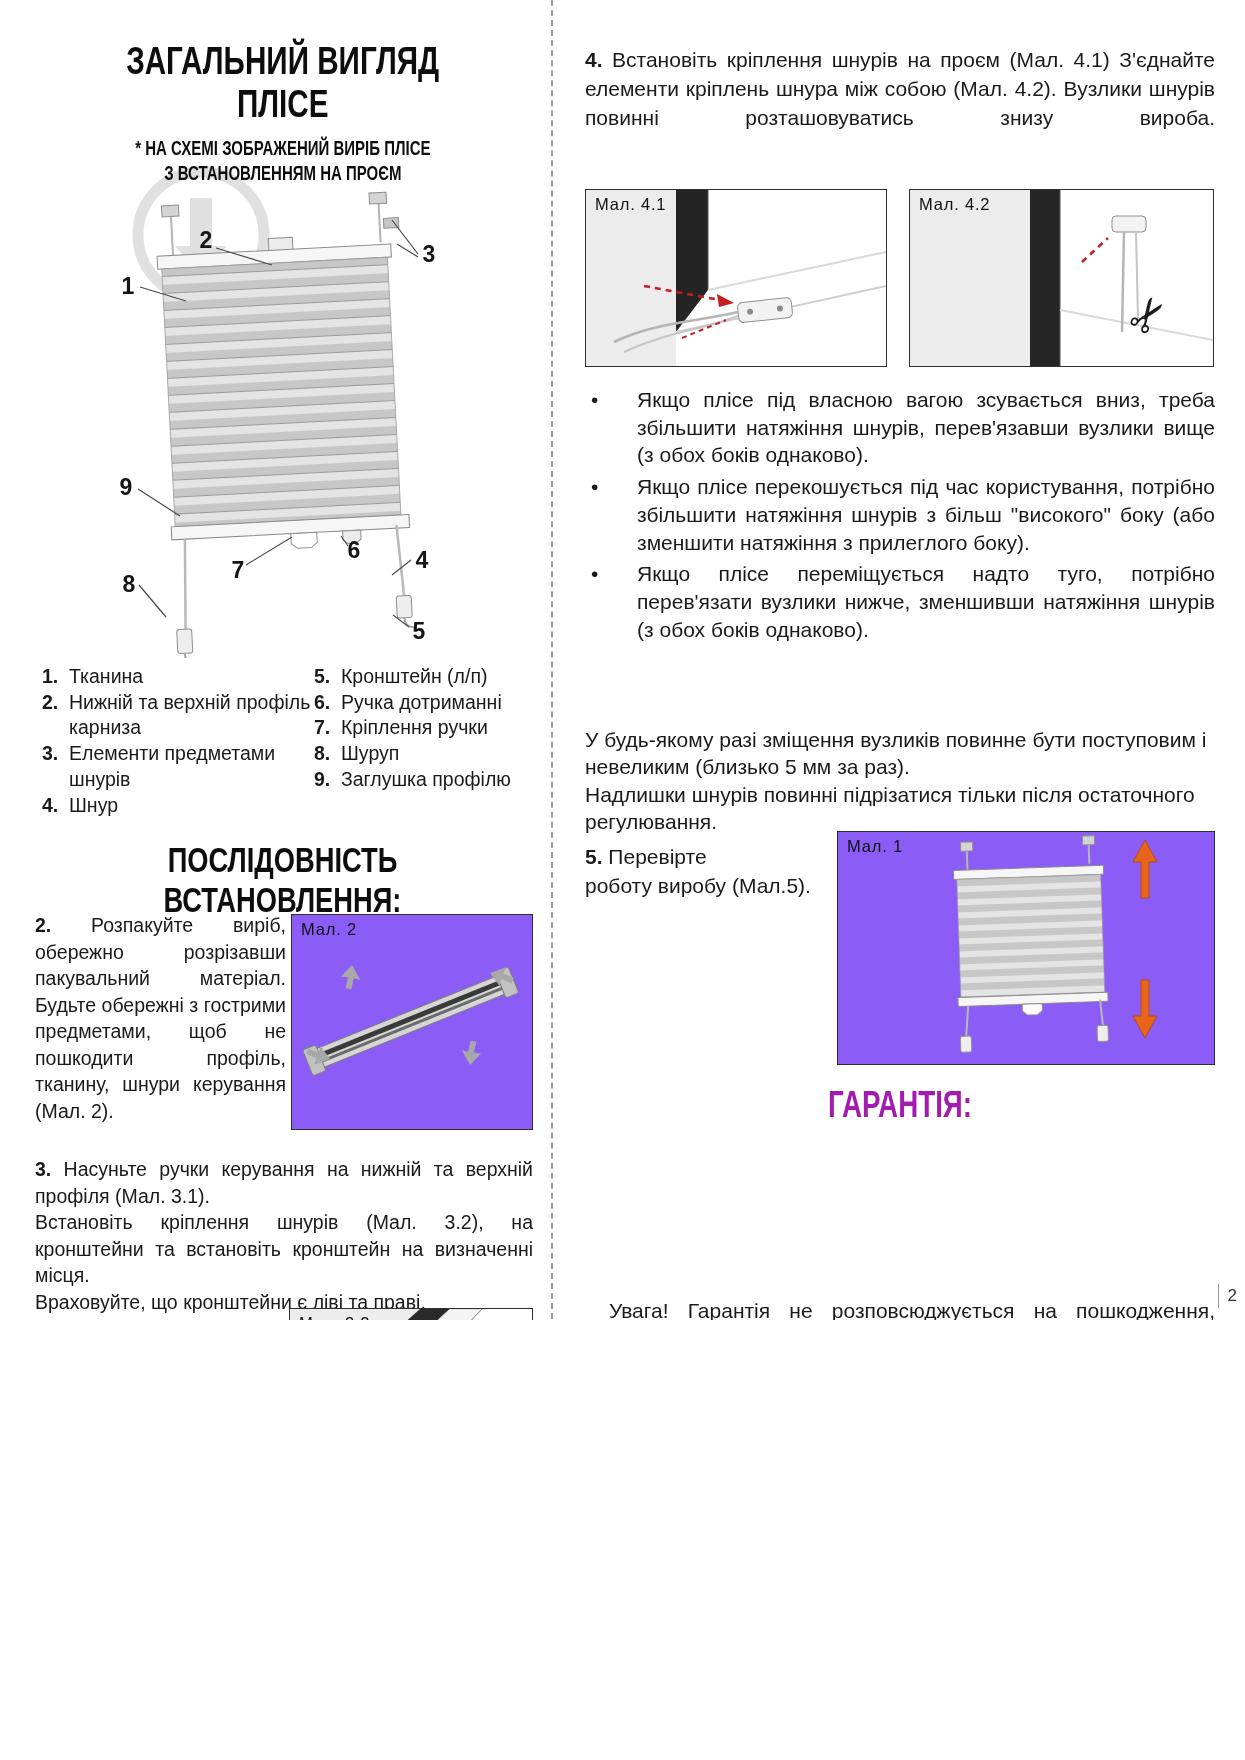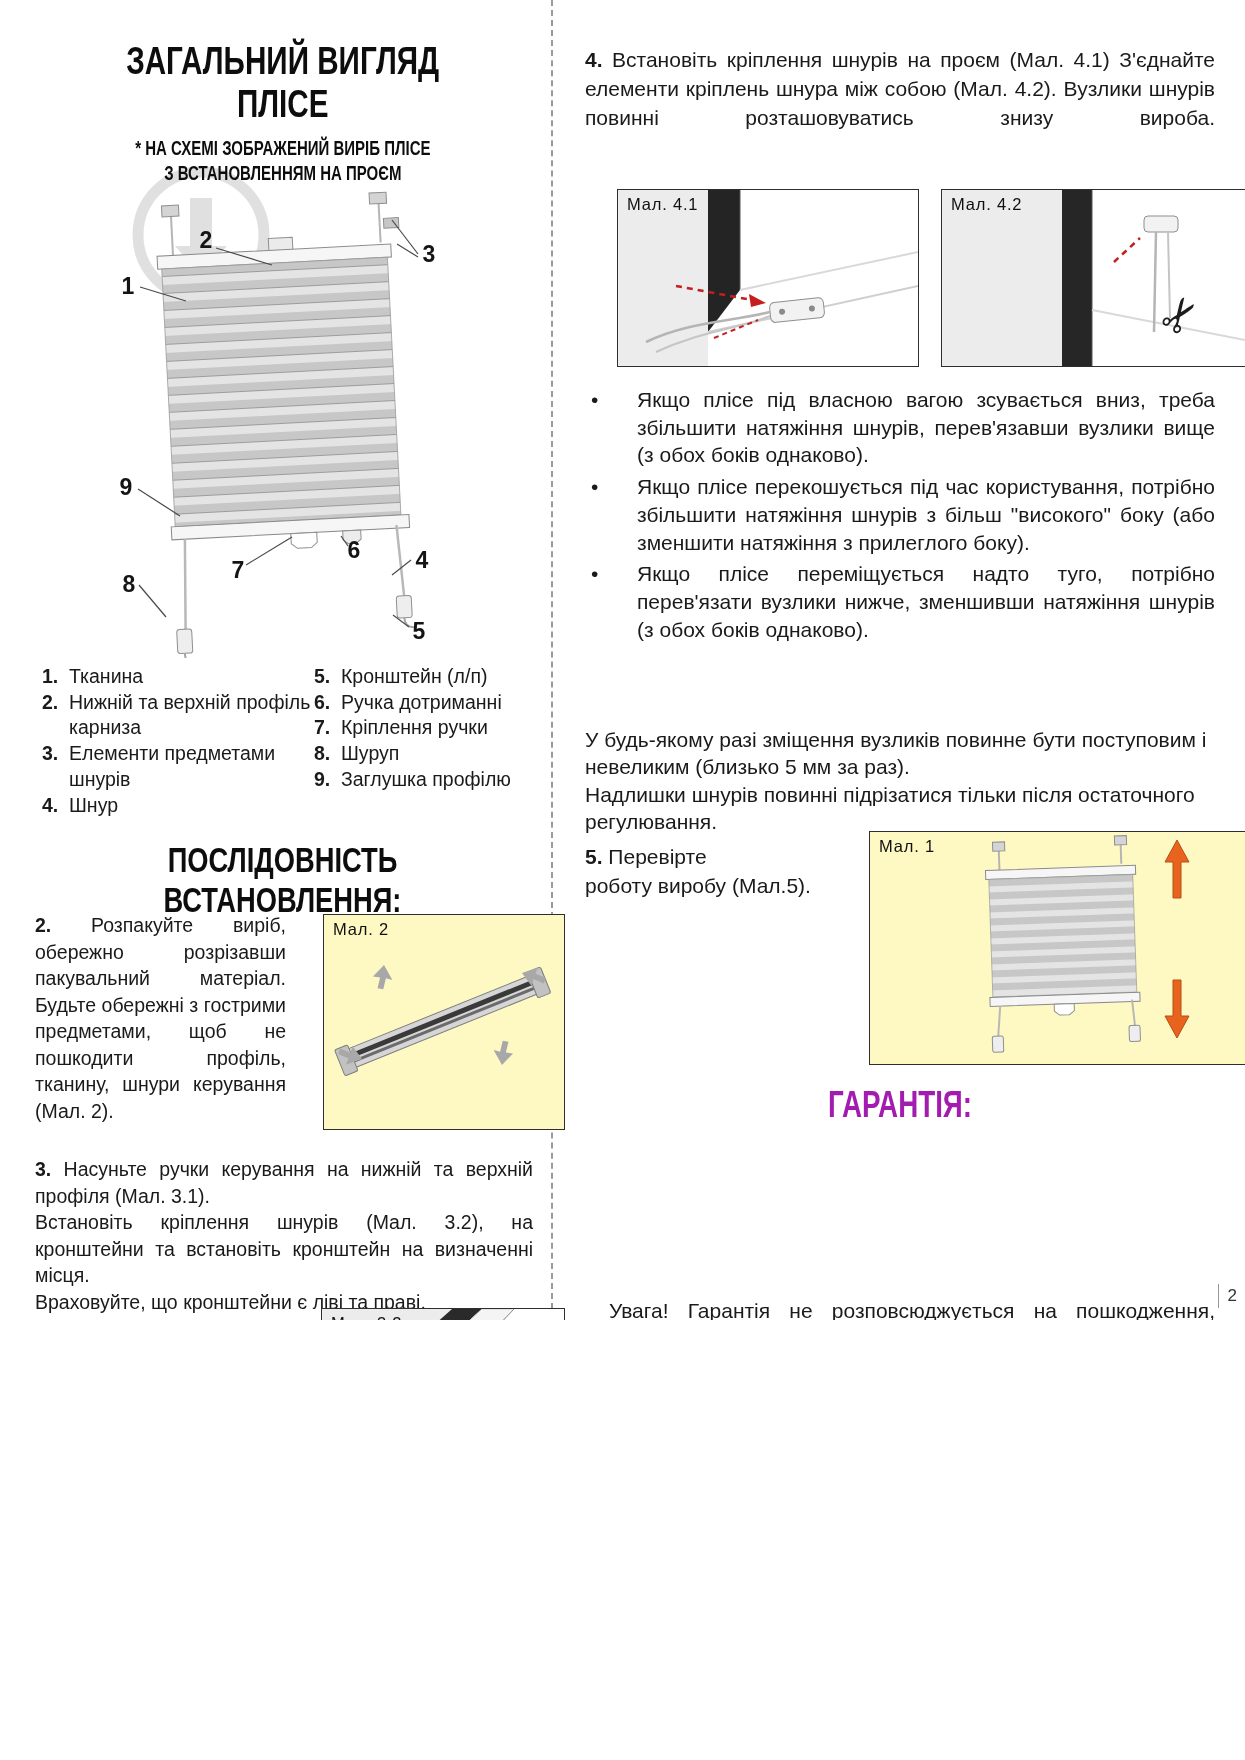--- a/index.html
+++ b/index.html
@@ -22,21 +22,21 @@
   .legend{left:42px;top:664px;width:494px;font-size:19.5px;line-height:1.32;display:flex;}
   .legcol1{width:272px;}
   .legcol2{width:222px;}
   .leg-item{display:flex;}
   .leg-item b{width:27px;flex:none;}
   .seqhead{left:30px;top:840px;width:505px;text-align:center;font-weight:bold;font-size:35px;color:#0d0d0d;}
 
   .step2{left:35px;top:912px;width:251px;font-size:19.5px;line-height:1.36;text-align:justify;}
   .step3{left:35px;top:1156px;width:498px;font-size:19.5px;line-height:1.36;text-align:justify;}
 
-  .figbox{border:1px solid #2e2e2e;background:#fef9c3;box-sizing:border-box;margin-left:32px;}
+  .figbox{border:1px solid #2e2e2e;background:#8b5cf6;box-sizing:border-box;}
   .figlabel{position:absolute;top:5px;left:7px;font-size:16.5px;letter-spacing:0.8px;color:#101010;z-index:2;padding:0 2px;}
   .fig2{left:291px;top:914px;width:242px;height:216px;}
   .fig31{left:35px;top:1323px;width:244px;height:236px;border-radius:11px;}
   .fig32{left:289px;top:1308px;width:244px;height:236px;}
 
   
   .step4{left:585px;top:46px;width:630px;font-size:21px;line-height:1.38;text-align:justify;text-align-last:justify;}
   .fig41{left:585px;top:189px;width:302px;height:178px;}
   .fig42{left:909px;top:189px;width:305px;height:178px;}
   .bullets{left:585px;top:386px;width:630px;font-size:21px;line-height:1.32;}

